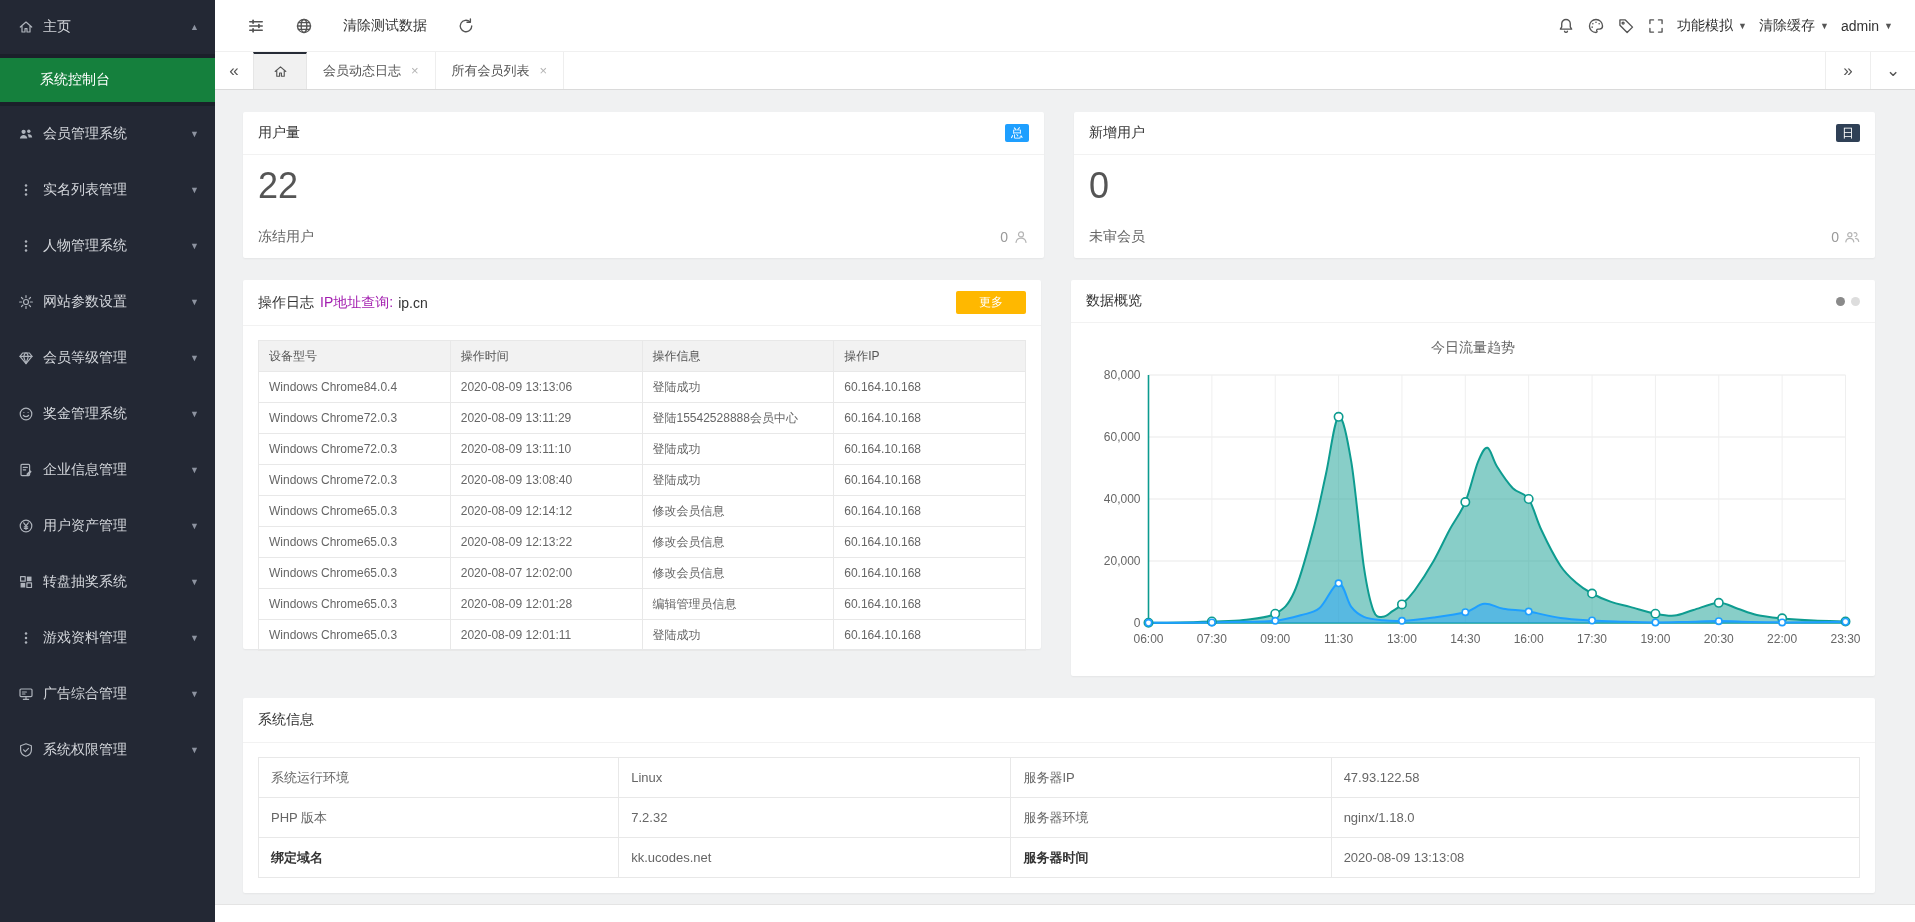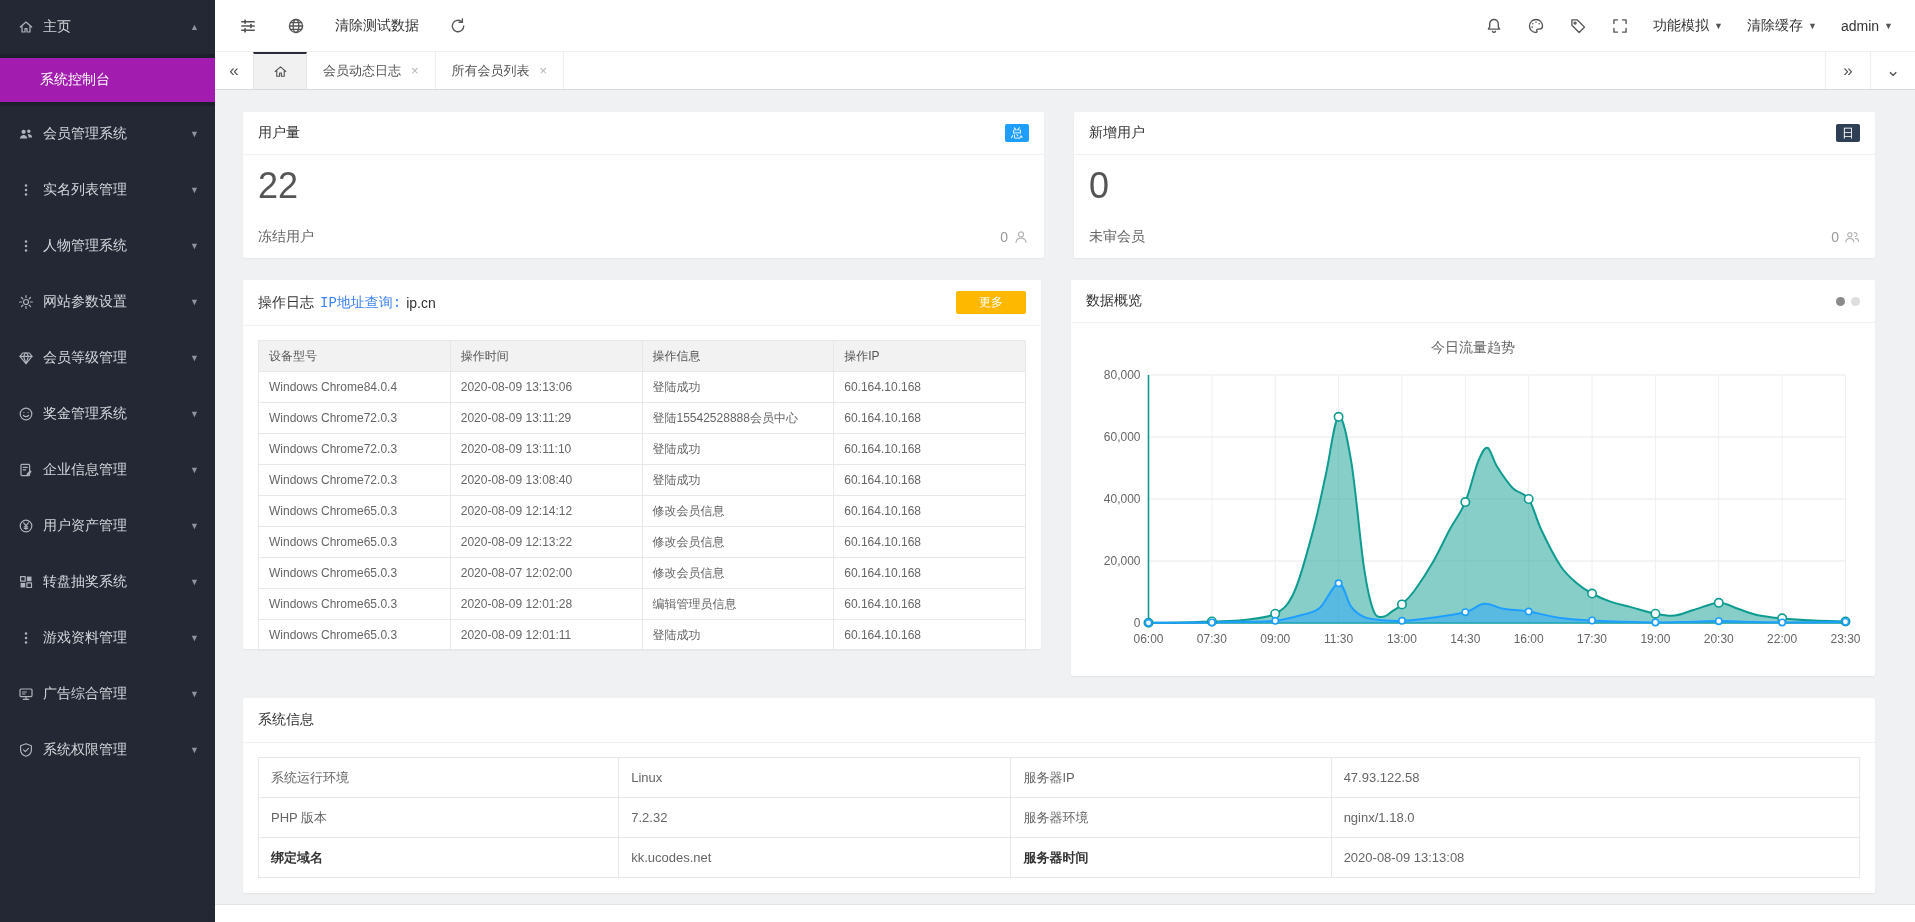--- a/index.html
+++ b/index.html
@@ -9,27 +9,27 @@
   .sidebar{width:215px;min-width:215px;background:#232834;color:#c8ccd3;display:flex;flex-direction:column;}
   .logo{height:51px;line-height:51px;text-align:center;color:#fff;font-size:16px;letter-spacing:1px;}
   .side-nav{flex:1;overflow:hidden;}
   .side-item{height:56px;display:flex;align-items:center;padding:0 16px 0 18px;font-size:14px;cursor:pointer;}
   .side-item.first{height:54px;}
   .side-item .i16{width:16px;height:16px;margin-right:9px;color:#aeb3bb;flex:none;}
   .side-item .lbl{flex:1;color:#d4d7dc;}
   .side-item .caret{font-size:9px;color:#8d93a0;}
   .submenu{background:#1b202a;padding:4px 0;}
   .sub-item{height:44px;display:flex;align-items:center;padding-left:40px;font-size:14px;cursor:pointer;}
-  .sub-item.active{background:#a21caf;color:#fff;}
+  .sub-item.active{background:#15803d;color:#fff;}
   
   .main{flex:1;display:flex;flex-direction:column;min-width:0;}
-  .topbar{height:51px;background:#fff;display:flex;align-items:center;padding:0 22px 0 24px;border-bottom:1px solid #f0f0f0;justify-content:flex-end;}
+  .topbar{height:51px;background:#fff;display:flex;align-items:center;padding:0 22px 0 32px;border-bottom:1px solid #f0f0f0;justify-content:flex-end;}
   .topbar .i18{width:18px;height:18px;color:#545454;cursor:pointer;}
   .tb-left{display:flex;align-items:center;gap:30px;}
-  .tb-right{margin-left:auto;display:flex;align-items:center;gap:24px;}
+  .tb-right{margin-left:auto;display:flex;align-items:center;gap:12px;}
   .tb-text{font-size:14px;color:#333;cursor:pointer;background:none;border:none;padding:0;font-family:inherit;}
   .dd{display:flex;align-items:center;gap:5px;font-size:14px;color:#333;cursor:pointer;}
   .dd .caret{font-size:9px;color:#555;}
   
   .tabbar{height:37px;background:#fff;border-bottom:1px solid #dadada;display:flex;align-items:stretch;}
   .tab-arr{width:38px;display:flex;align-items:center;justify-content:center;color:#555;font-size:17px;cursor:pointer;}
   .tab-home{width:52px;background:#f1f1f1;border-top:2px solid #262b36;border-right:1px solid #e6e6e6;border-left:1px solid #e6e6e6;display:flex;align-items:center;justify-content:center;cursor:pointer;}
   .tab-home .i16{width:15px;height:15px;color:#555;}
   .tab{display:flex;align-items:center;gap:10px;padding:0 16px;font-size:13px;color:#555;border-right:1px solid #eee;cursor:pointer;}
   .tab .close{color:#b3b3b3;font-size:13px;cursor:pointer;}
@@ -44,21 +44,21 @@
   
   .stat-card{flex:1;height:146px;display:flex;flex-direction:column;}
   .badge{margin-left:auto;min-width:18px;height:18px;line-height:18px;text-align:center;border-radius:2px;color:#fff;font-size:12px;padding:0 3px;}
   .stat-value{font-size:36px;color:#555;padding:10px 15px 0 15px;line-height:42px;}
   .stat-foot{margin-top:auto;display:flex;padding:0 15px 12px 15px;font-size:14px;color:#666;}
   .stat-foot .fv{margin-left:auto;color:#999;display:flex;align-items:center;gap:5px;font-size:14px;}
   .stat-foot .i16{width:16px;height:16px;color:#b5b5b5;}
   
   .log-card{width:798px;height:369px;}
   .log-head{height:45px;}
-  .red{color:#3b82f6;margin-left:6px;font-family:Liberation Mono, monospace;}
+  .red{color:#a21caf;margin-left:6px;}
   .more-btn{margin-left:auto;background:#ffb800;color:#fff;font-size:12px;border:none;border-radius:2px;padding:3px 23px;cursor:pointer;font-family:inherit;}
   table.grid{border-collapse:collapse;margin:14px 15px 0 15px;width:calc(100% - 30px);font-size:12px;color:#666;table-layout:fixed;}
   table.grid th,table.grid td{border:1px solid #e8e8e8;padding:6px 10px;text-align:left;font-weight:normal;height:18px;overflow:hidden;white-space:nowrap;}
   table.grid th{background:#f2f2f2;color:#555;}
   
   .ov-card{flex:1;height:396px;}
   .dots{margin-left:auto;display:flex;gap:6px;align-items:center;}
   .dot{width:9px;height:9px;border-radius:50%;cursor:pointer;}
   .chart-title{text-align:center;font-size:14px;color:#666;margin-top:16px;}
   .chart-wrap{padding:4px 12px 0 8px;}

